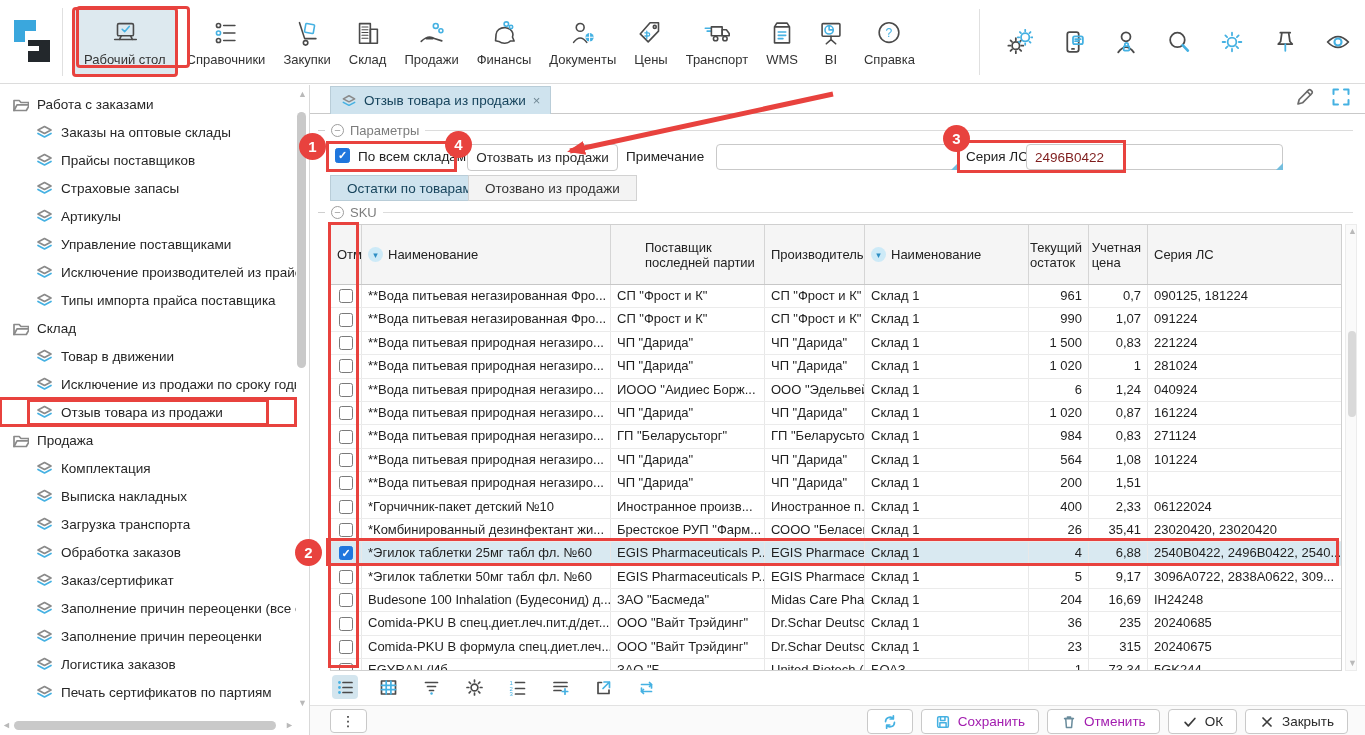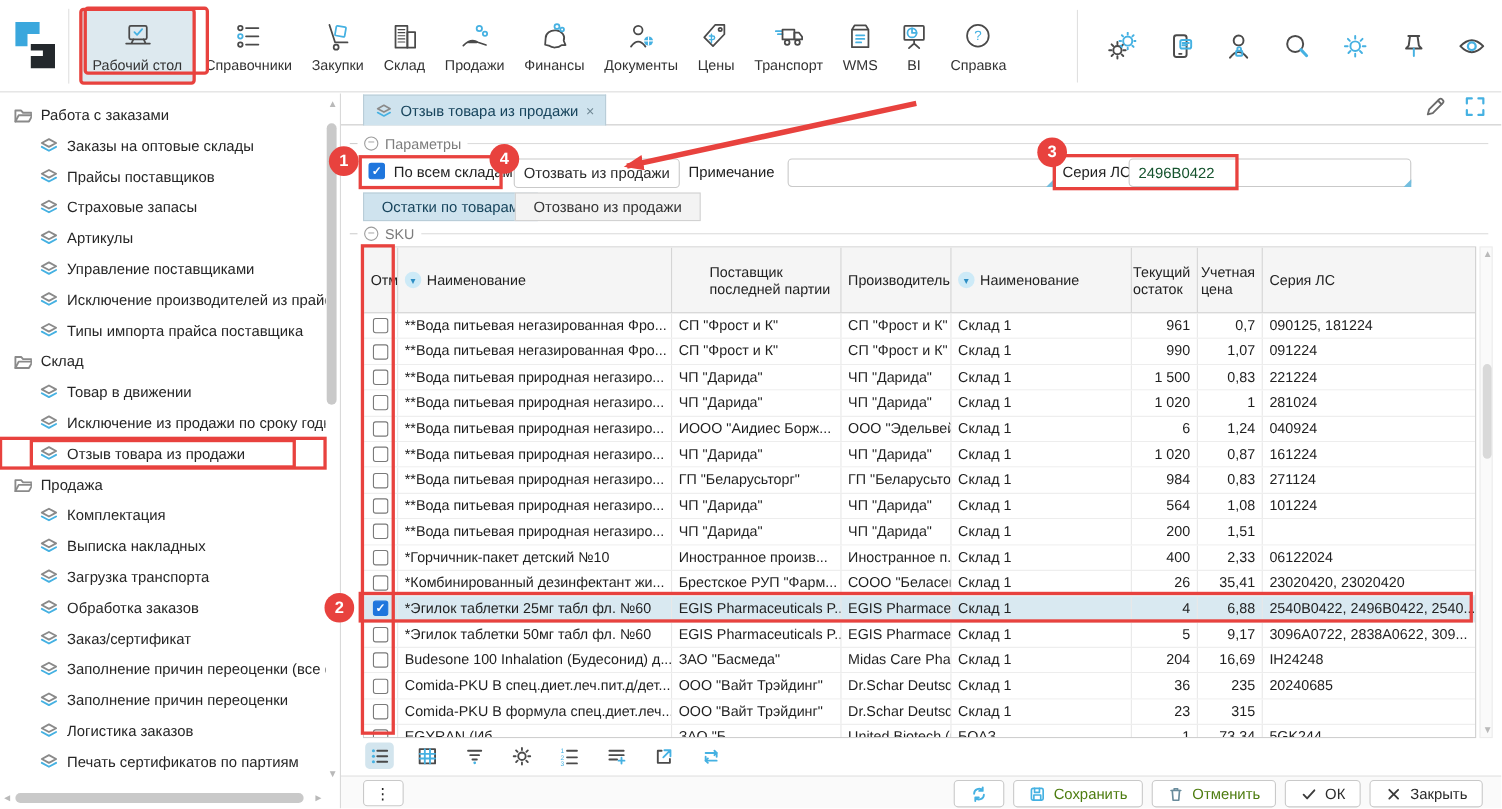--- a/index.html
+++ b/index.html
@@ -48,23 +48,23 @@
   .legend { position:absolute; display:flex; align-items:center; gap:6px; font-size:13px; color:#7c7c7c; }
   .legend .dash { width:7px; height:1px; background:#cfcfcf; }
   .legend .minus { width:13px; height:13px; border:1px solid #9d9d9d; border-radius:50%; color:#9d9d9d; font-size:11px; line-height:11px; display:flex; align-items:center; justify-content:center; cursor:pointer; }
   .legend .line { height:1px; background:#dcdcdc; flex:1; }
 
   .param-row { position:absolute; left:0; top:55px; width:1055px; height:33px; }
   .cb { width:15px; height:15px; border:1.4px solid #7a7a7a; border-radius:2.5px; background:#fff; display:inline-flex; align-items:center; justify-content:center; flex:none; cursor:pointer; }
   .cb.checked { background:#1f76dd; border-color:#1f76dd; color:#fff; font-size:11px; font-weight:bold; }
   .param-label { font-size:13.5px; color:#222; }
   .btn { background:#fff; border:1px solid #c9c9c9; border-radius:4px; font-size:13.5px; color:#2b2b2b; display:inline-flex; align-items:center; justify-content:center; gap:7px; cursor:pointer; font-family:"Liberation Sans",sans-serif; }
-  .btn.disabled { color:#4d7c0f;justify-content:flex-end; }
+  .btn.disabled { color:#a21caf;justify-content:flex-end; }
   .btn svg { width:16px; height:16px; }
-  .tinput { position:absolute; height:26px; border:1px solid #c9c9c9; border-radius:4px; background:#fff; font-size:13.5px; color:#14532d; padding:0 8px; font-family:"Liberation Sans",sans-serif; }
+  .tinput { position:absolute; height:26px; border:1px solid #c9c9c9; border-radius:4px; background:#fff; font-size:13.5px; color:#7f1d1d; padding:0 8px; font-family:"Liberation Sans",sans-serif; }
   .corner { position:absolute; width:0; height:0; border-left:7px solid transparent; border-bottom:7px solid #74bede; }
 
   .vtab { position:absolute; top:90px; height:26px; display:flex; align-items:center; padding:0 16px; font-size:13.5px; border:1px solid #d2d2d2; background:#f3f3f3; color:#333; cursor:pointer; }
   .vtab.active { background:#cfe3ee; border-color:#b9cdd8; color:#17445c; }
 
   
   .tbl { position:absolute; left:20px; top:139px; width:1012px; height:447px; border:1px solid #cfcfcf; background:#fff; overflow:hidden; }
   .thead { display:flex; height:60px; background:#f5f5f5; border-bottom:1px solid #c7c7c7; }
   .th { border-right:1px solid #d5d5d5; font-size:13px; color:#222; display:flex; align-items:center; padding:2px 6px; gap:5px; overflow:hidden; }
   .th.num { justify-content:flex-end; text-align:left; }
@@ -714,20 +714,21 @@
           <div class="tr">
        <div class="td cbc c0">
               <span class="cb"></span>
             </div>
        <div class="td c1">Comida-PKU B формула спец.диет.леч....</div>
        <div class="td c2">ООО "Вайт Трэйдинг"</div>
        <div class="td c3">Dr.Schar Deutsc...</div>
        <div class="td c4">Склад 1</div>
        <div class="td c5 num">23</div>
        <div class="td c6 num">315</div>
+       <div class="td c7">20240675</div>
      </div>
           <div class="tr">
        <div class="td cbc c0">
               <span class="cb"></span>
             </div>
        <div class="td c1">EGYRAN (Иб...</div>
        <div class="td c2">ЗАО "Б...</div>
        <div class="td c3">United Biotech (и...</div>
        <div class="td c4">БОАЗ</div>
        <div class="td c5 num">1</div>

